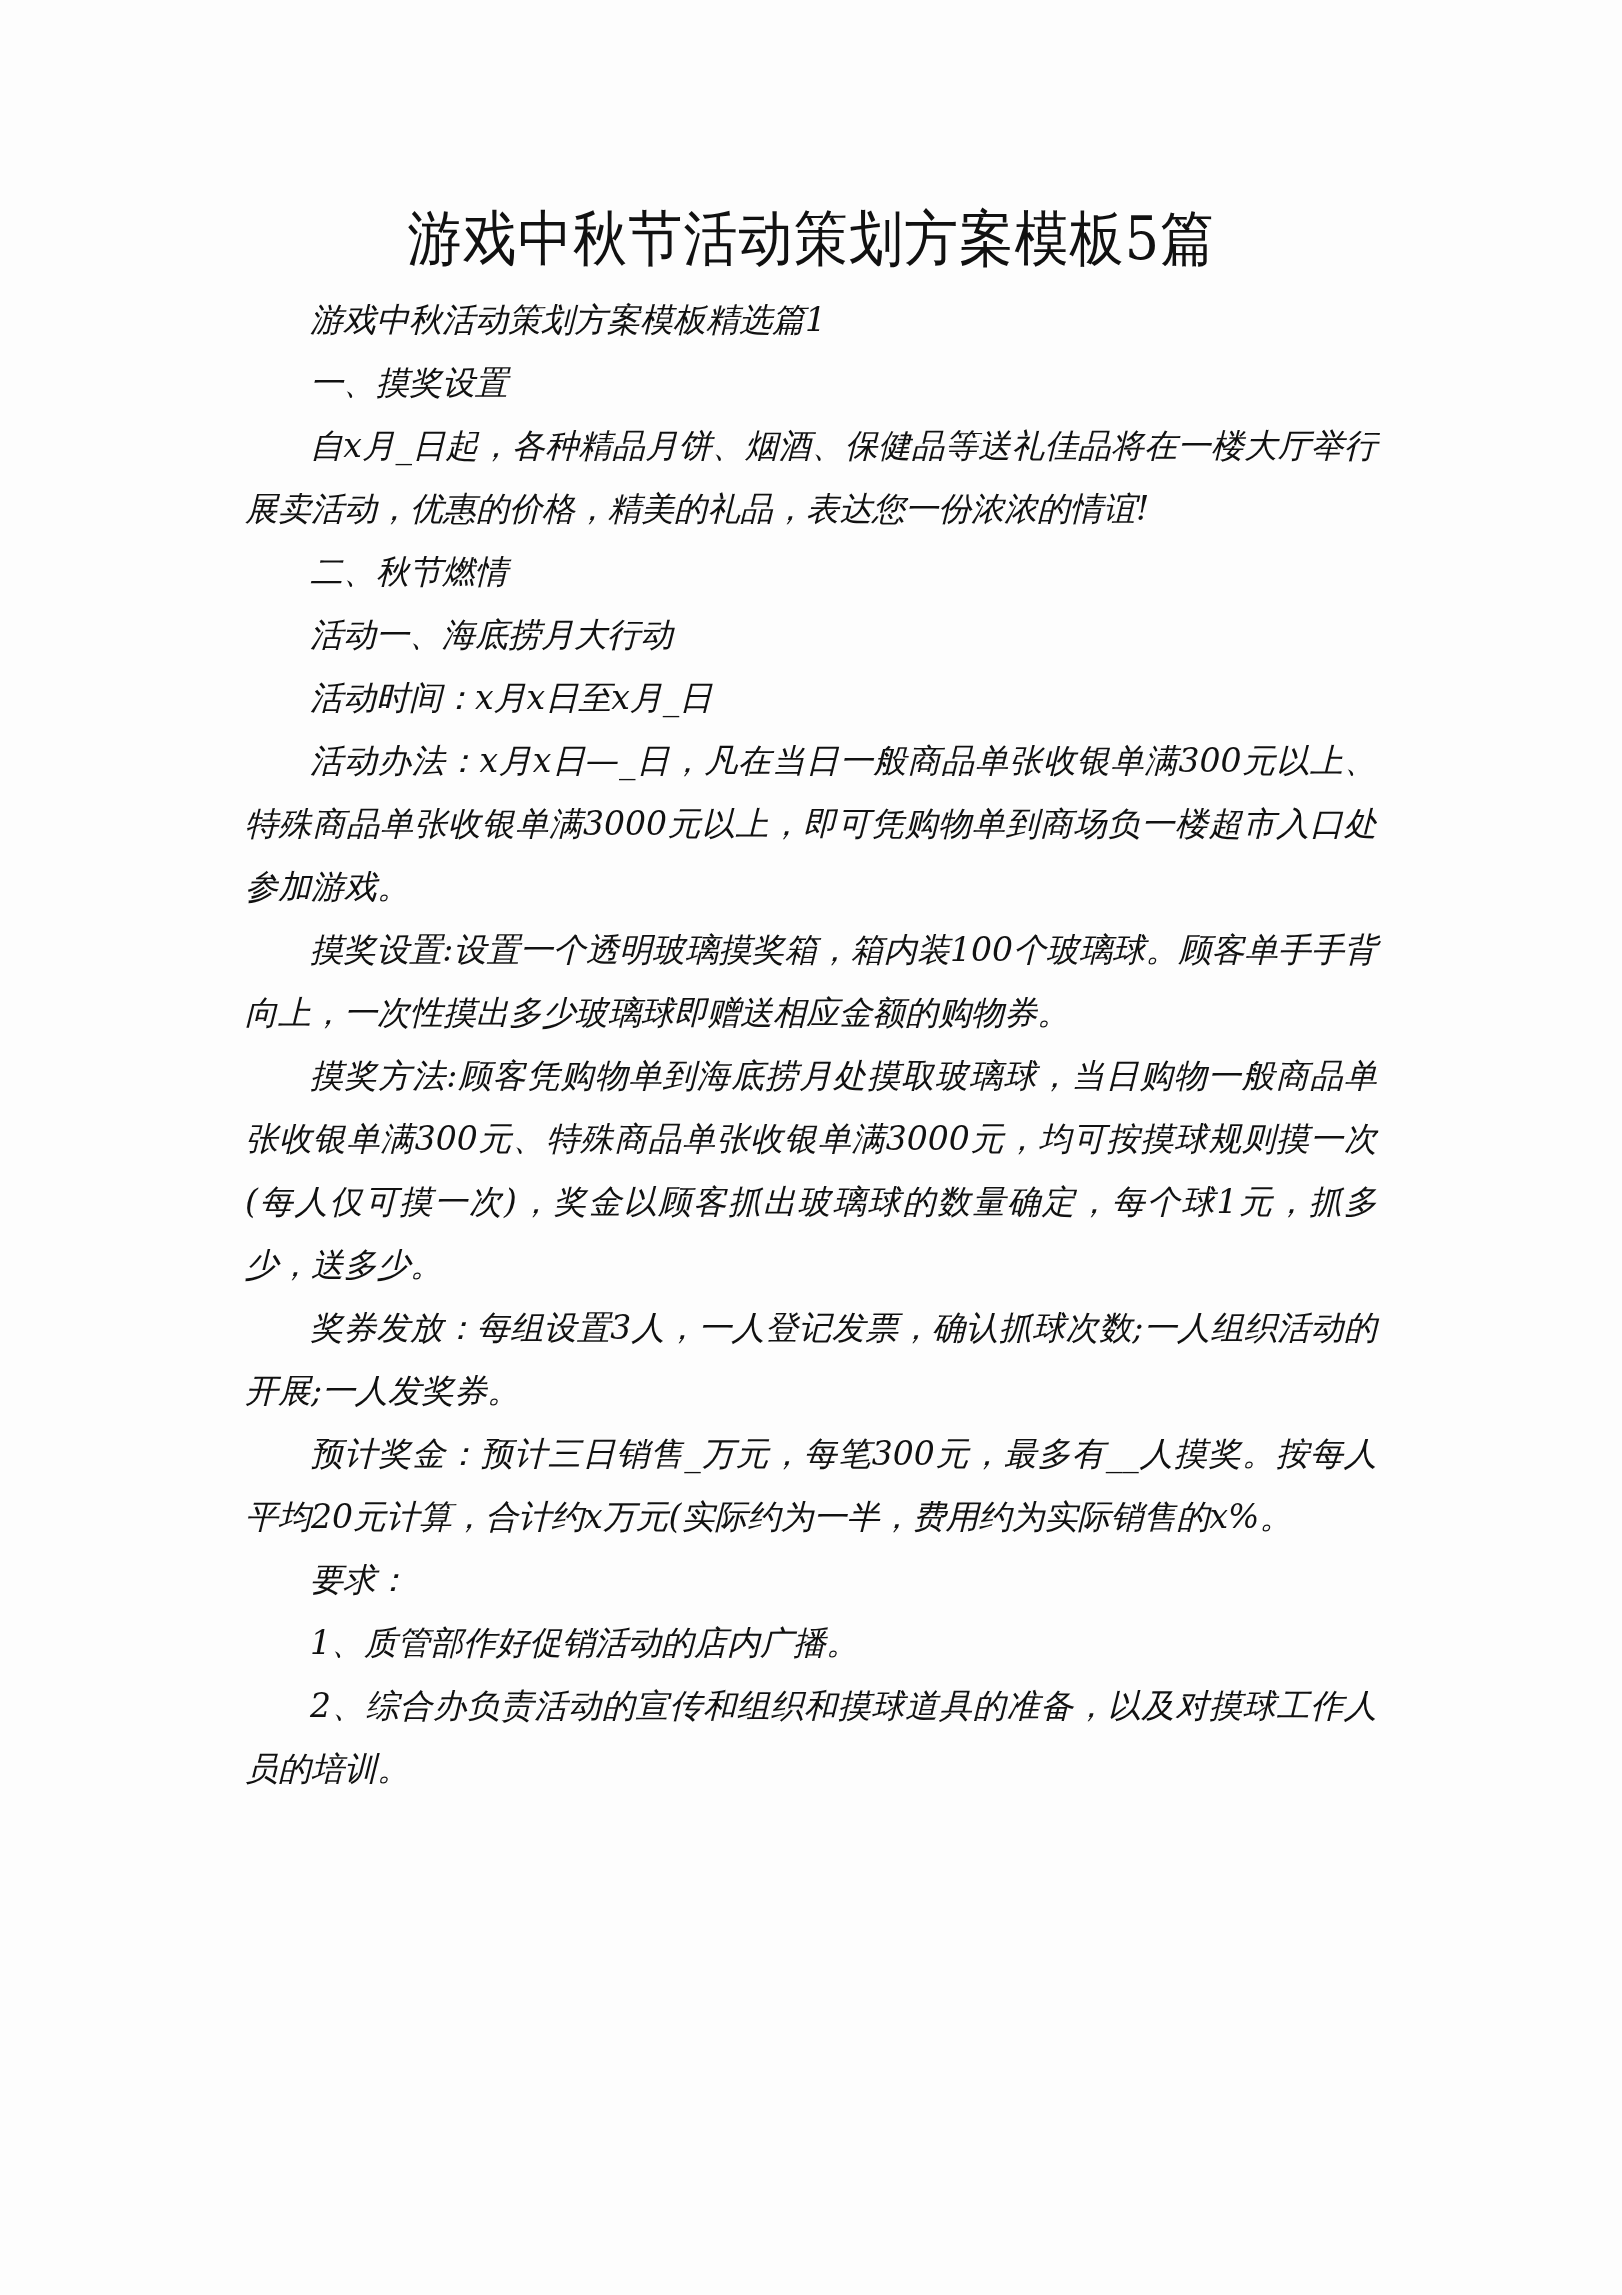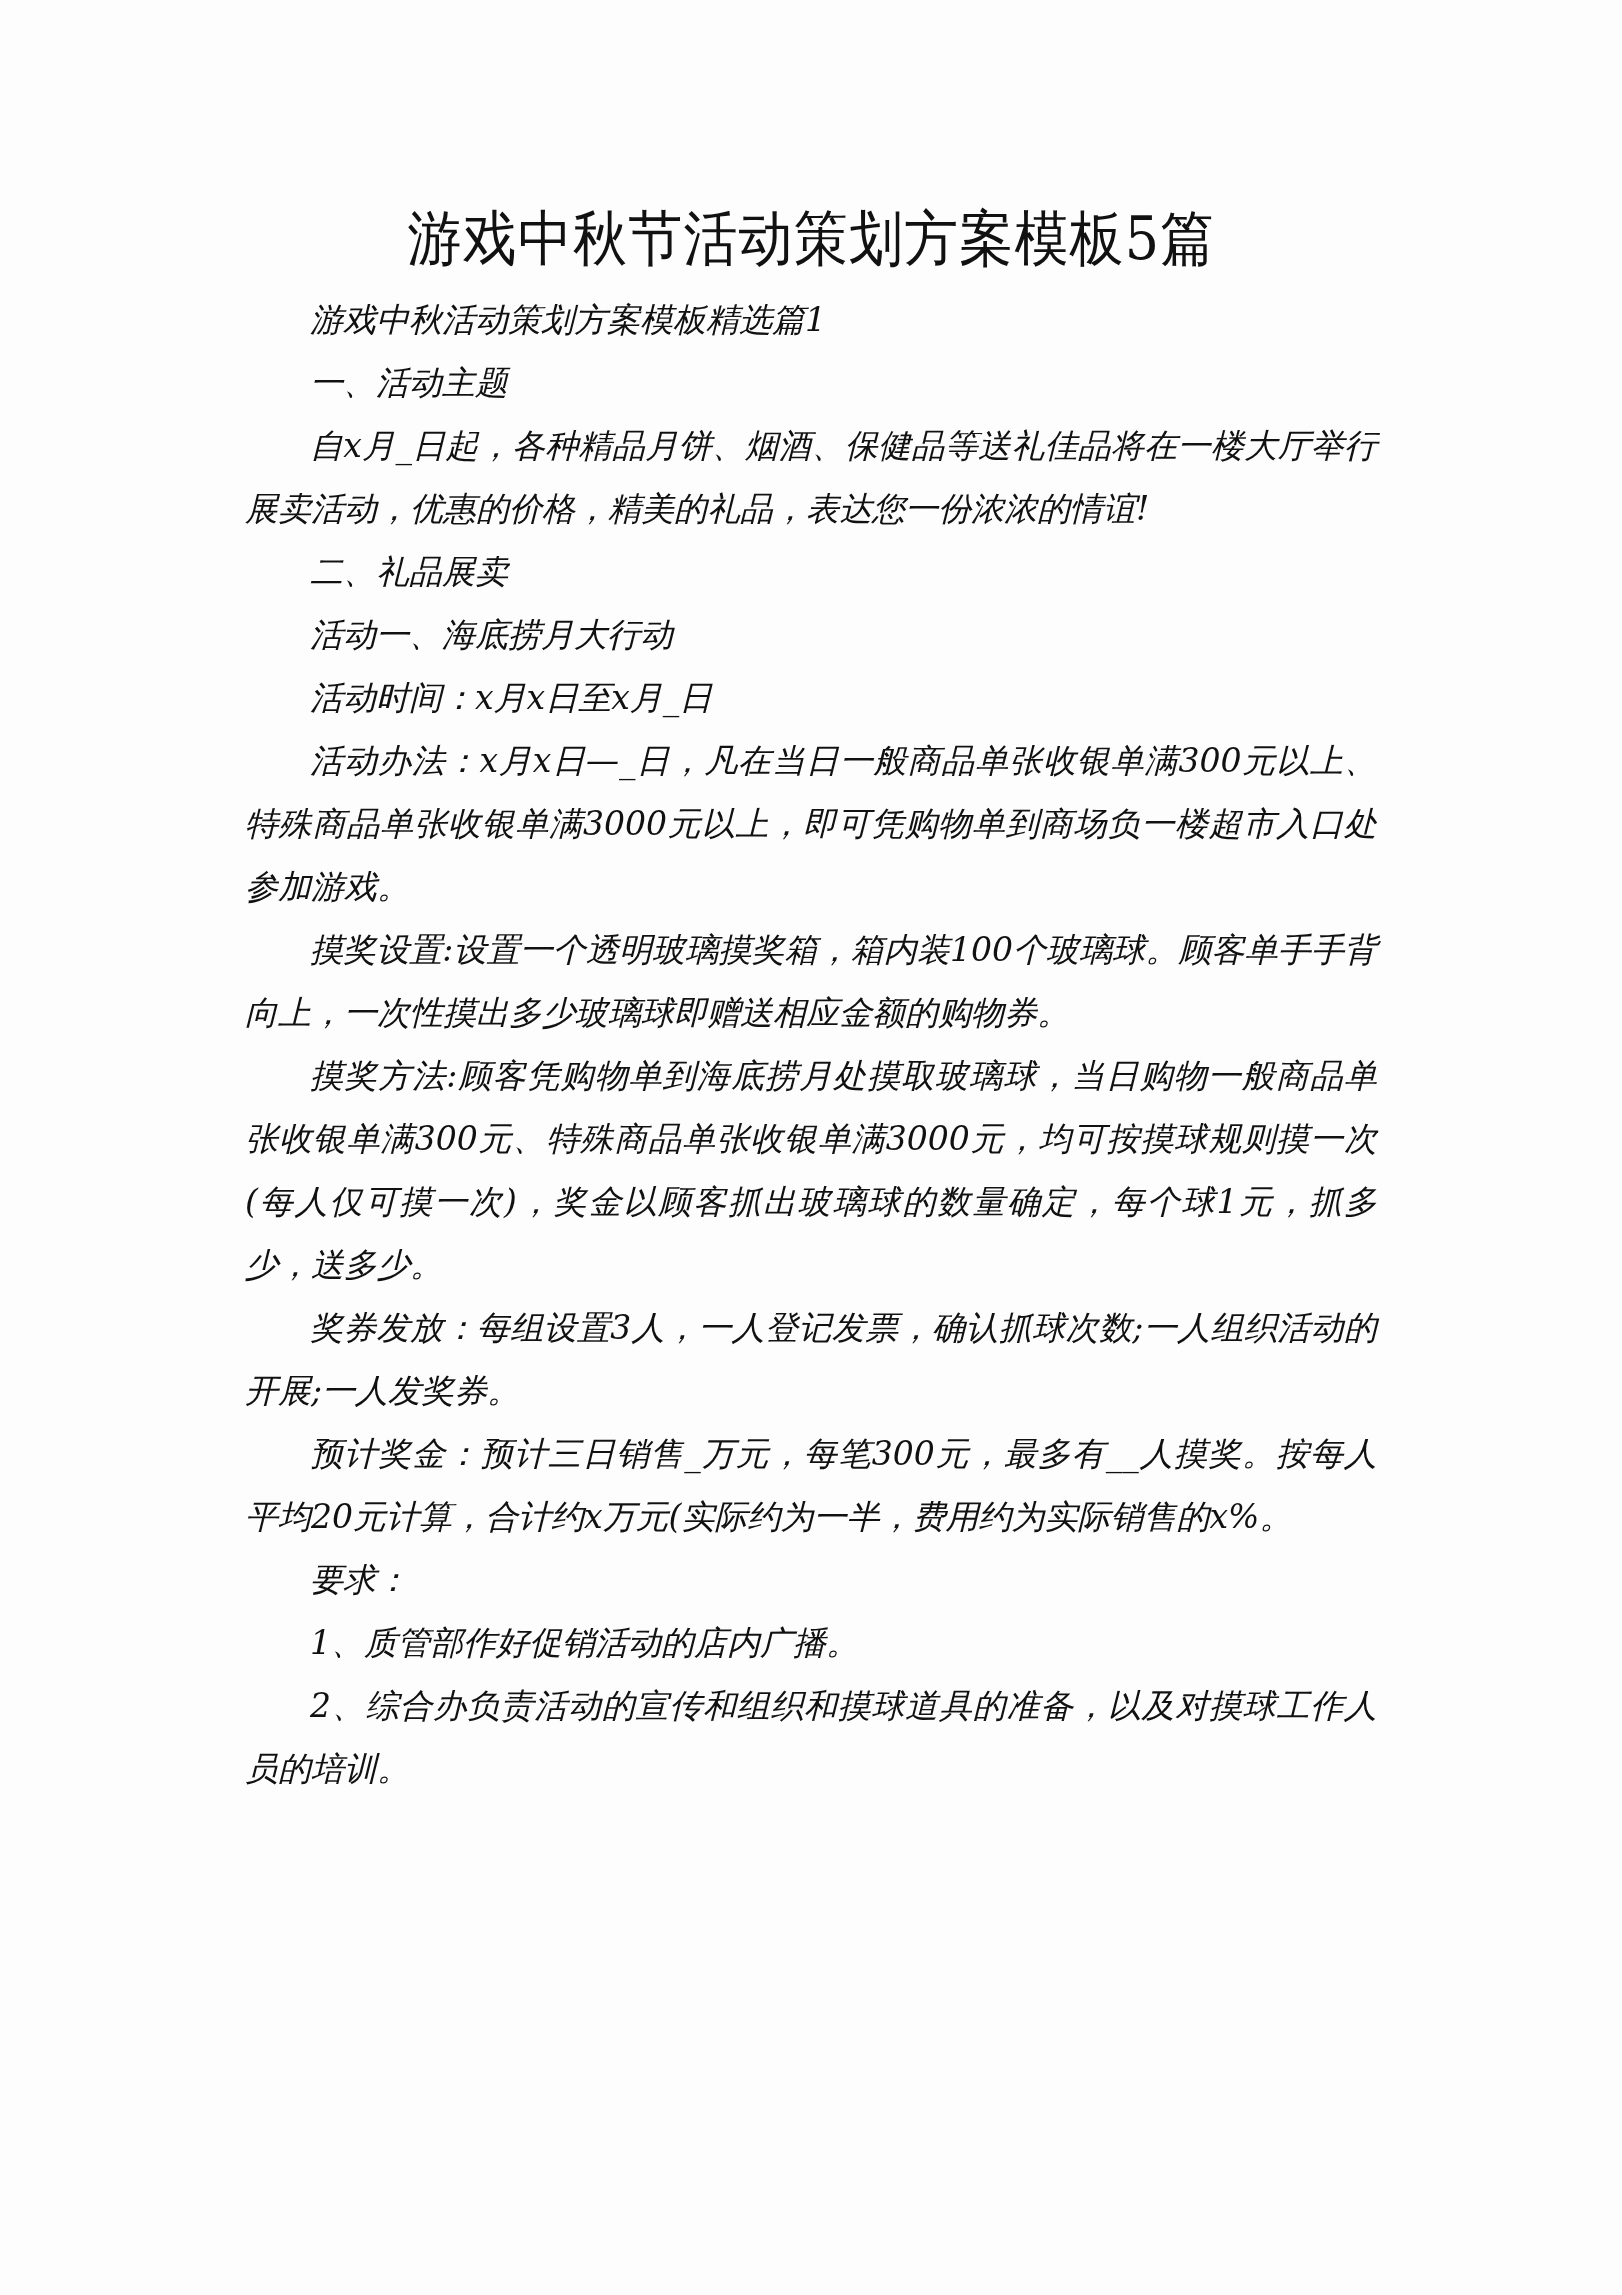--- a/index.html
+++ b/index.html
@@ -55,23 +55,23 @@
     }
   </style>
 </head>
 <body>
 
 <div class="page">
   <h1 class="doc-title">游戏中秋节活动策划方案模板5篇</h1>
 
   <div class="body">
     <p class="para">游戏中秋活动策划方案模板精选篇1</p>
-    <p class="para">一、活动主题</p>
+    <p class="para">一、摸奖设置</p>
     <p class="para">自x月_日起，各种精品月饼、烟酒、保健品等送礼佳品将在一楼大厅举行展卖活动，优惠的价格，精美的礼品，表达您一份浓浓的情谊!</p>
-    <p class="para">二、礼品展卖</p>
+    <p class="para">二、秋节燃情</p>
     <p class="para">活动一、海底捞月大行动</p>
     <p class="para">活动时间：x月x日至x月_日</p>
     <p class="para">活动办法：x月x日—_日，凡在当日一般商品单张收银单满300元以上、特殊商品单张收银单满3000元以上，即可凭购物单到商场负一楼超市入口处参加游戏。</p>
     <p class="para">摸奖设置:设置一个透明玻璃摸奖箱，箱内装100个玻璃球。顾客单手手背向上，一次性摸出多少玻璃球即赠送相应金额的购物券。</p>
     <p class="para">摸奖方法:顾客凭购物单到海底捞月处摸取玻璃球，当日购物一般商品单张收银单满300元、特殊商品单张收银单满3000元，均可按摸球规则摸一次(每人仅可摸一次)，奖金以顾客抓出玻璃球的数量确定，每个球1元，抓多少，送多少。</p>
     <p class="para">奖券发放：每组设置3人，一人登记发票，确认抓球次数;一人组织活动的开展;一人发奖券。</p>
     <p class="para">预计奖金：预计三日销售_万元，每笔300元，最多有__人摸奖。按每人平均20元计算，合计约x万元(实际约为一半，费用约为实际销售的x%。</p>
     <p class="para">要求：</p>
     <p class="para">1、质管部作好促销活动的店内广播。</p>
     <p class="para">2、综合办负责活动的宣传和组织和摸球道具的准备，以及对摸球工作人员的培训。</p>

